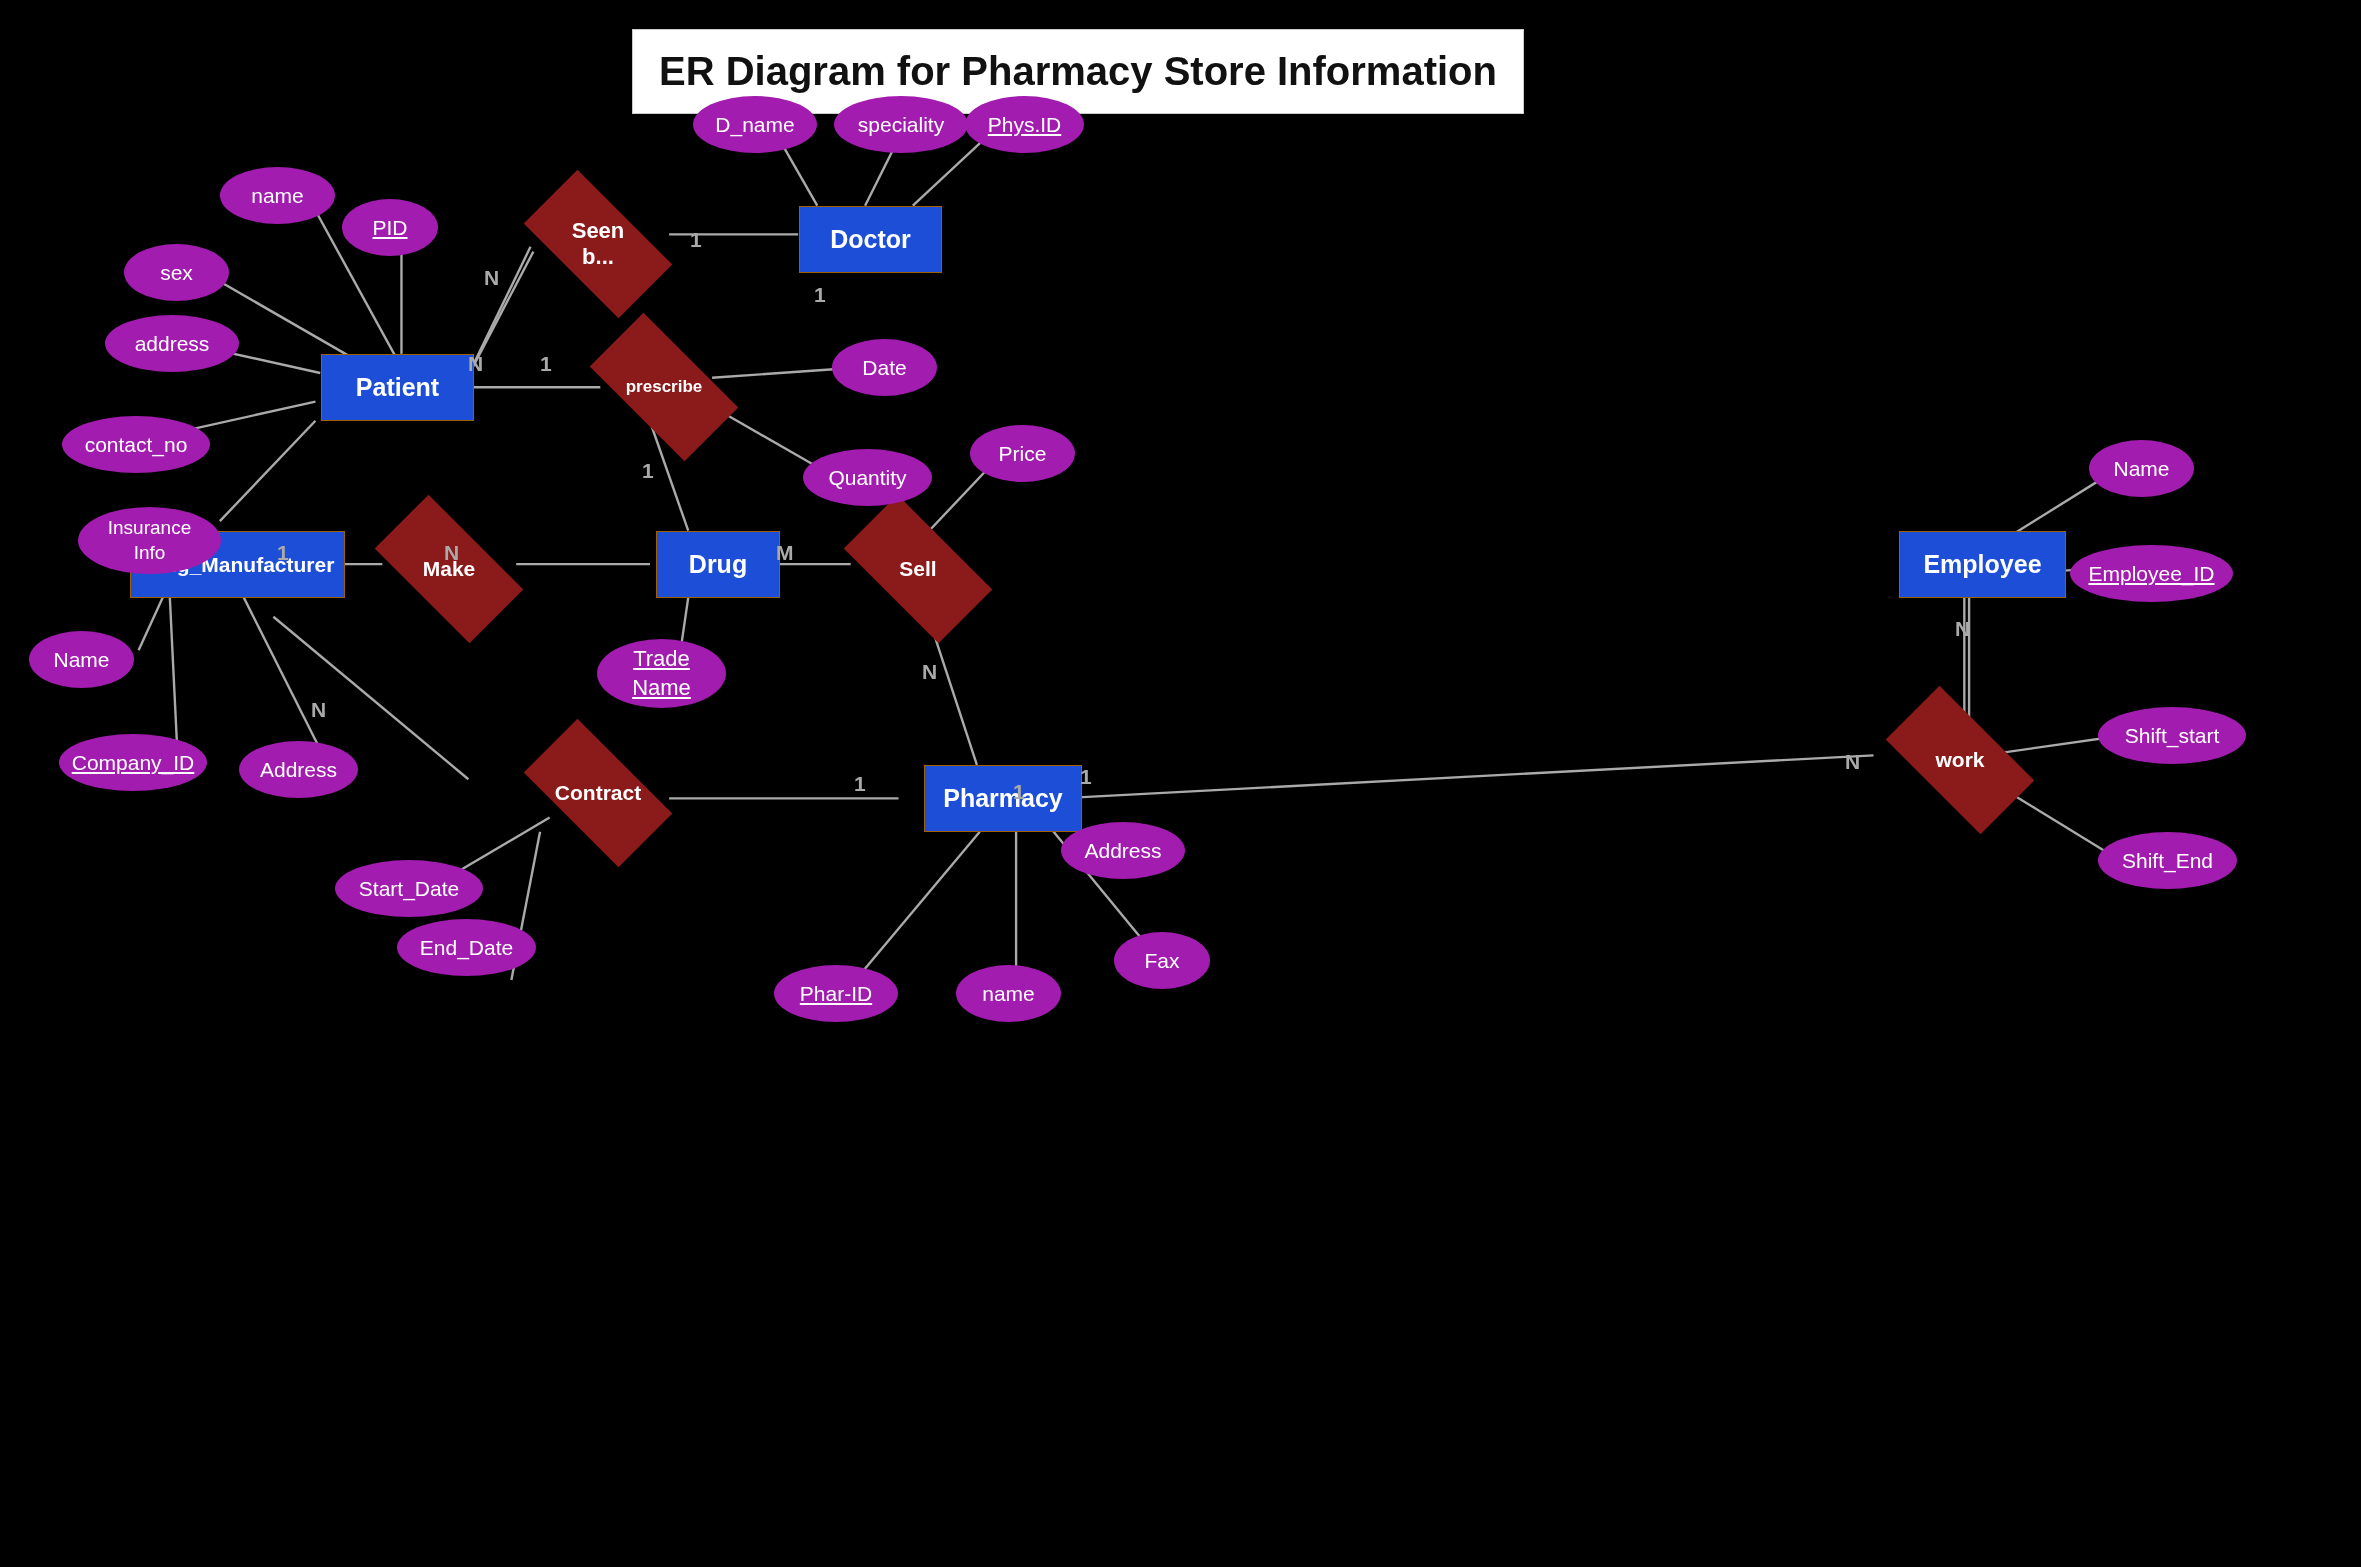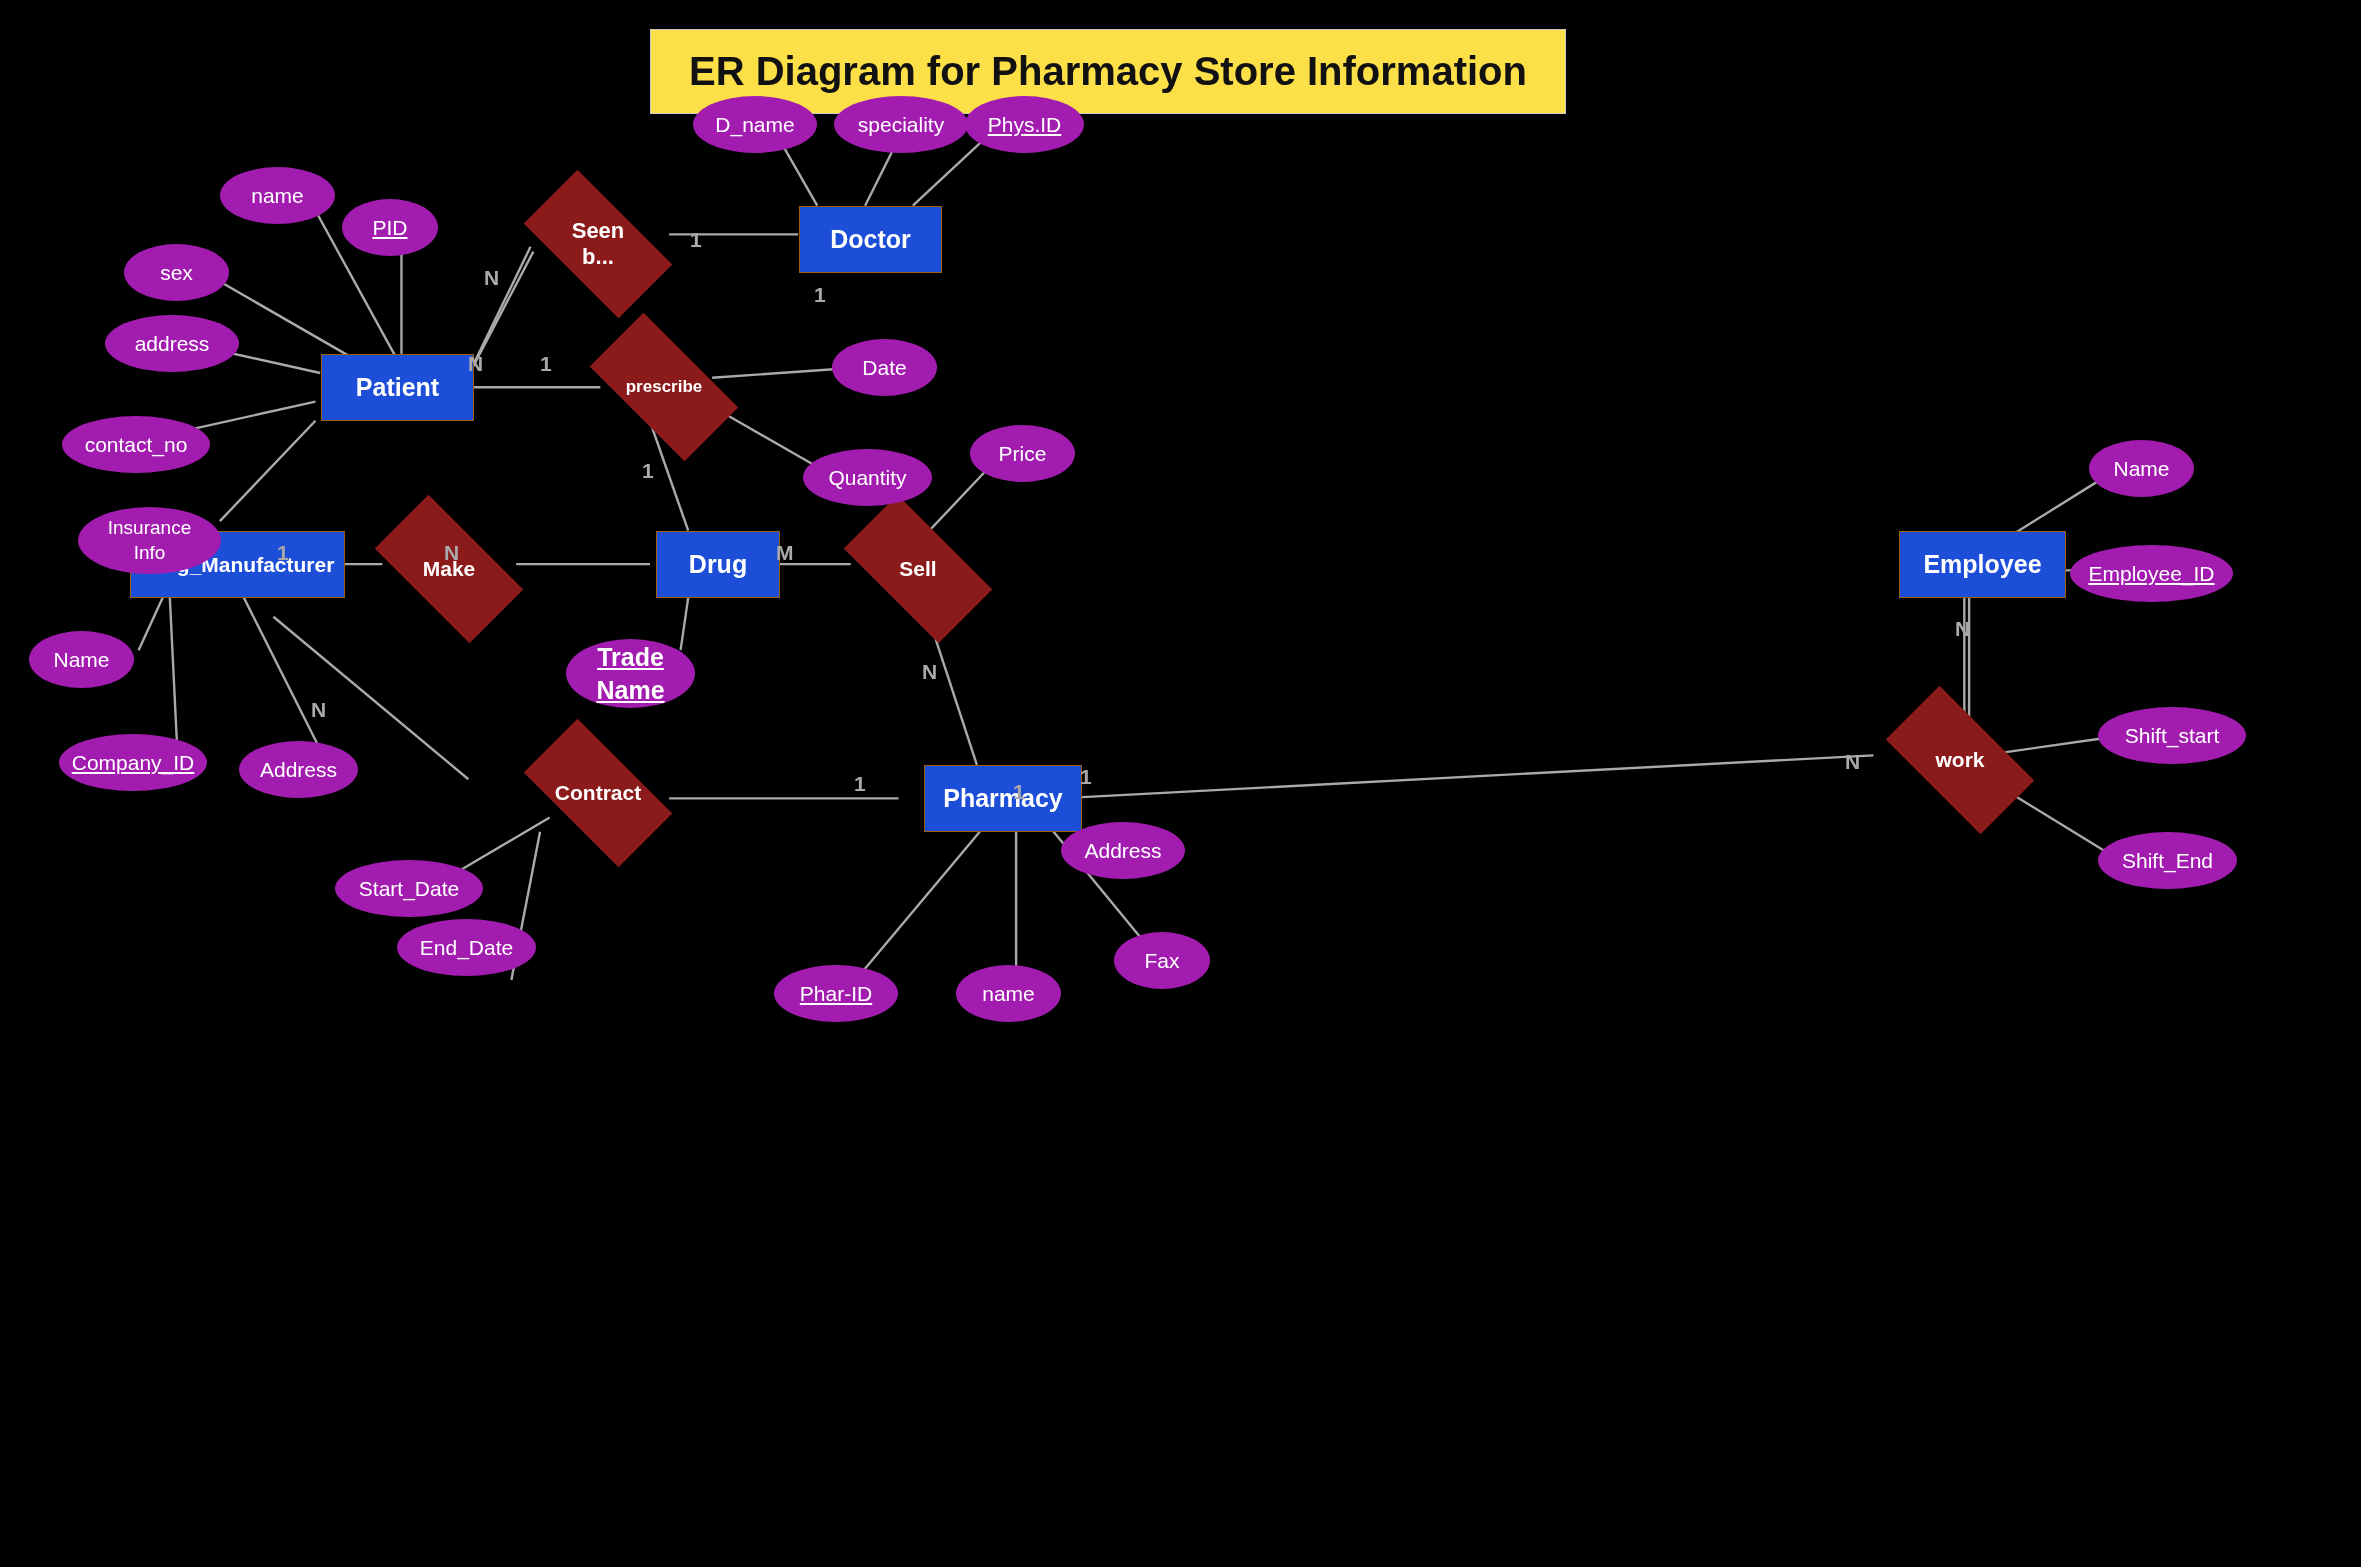--- a/index.html
+++ b/index.html
@@ -7,23 +7,23 @@
       background: #000;
       width: 2361px;
       height: 1568px;
       overflow: hidden;
       position: relative;
       font-family: Arial, sans-serif;
     }
     .title-box {
       position: absolute;
       top: 29px;
-      left: 650px;
-      background: #fde047;
-      padding: 19px 38px;
+      left: 632px;
+      background: #ffffff;
+      padding: 19px 26px;
       font-size: 40px;
       font-weight: bold;
       color: #111;
       border: 1.9px solid #ccc;
     }
     
     .entity {
       position: absolute;
       background: #1d4ed8;
       color: white;
@@ -235,21 +235,21 @@
 <div class="attribute" style="left:834px; top:96px; width:134px; height:57px;">speciality</div>
 <div class="attribute underline" style="left:965px; top:96px; width:119px; height:57px;">
     <span>Phys.ID</span>
   </div>
 
 <div class="attribute" style="left:832px; top:339px; width:105px; height:57px;">Date</div>
 <div class="attribute" style="left:803px; top:449px; width:129px; height:57px;">Quantity</div>
 
 <div class="attribute" style="left:970px; top:425px; width:105px; height:57px;">Price</div>
 
-<div class="attribute underline" style="left:566px; top:639px; width:129px; height:69px; font-size:25px; line-height:1.3;font-weight:bold;">
+<div class="attribute underline" style="left:597px; top:639px; width:129px; height:69px; font-size:22px; line-height:1.3;">
     <span style="text-decoration:underline;">Trade<br>Name</span>
   </div>
 
 <div class="attribute" style="left:29px; top:631px; width:105px; height:57px;">Name</div>
 <div class="attribute underline" style="left:59px; top:734px; width:148px; height:57px;">
     <span>Company_ID</span>
   </div>
 <div class="attribute" style="left:239px; top:741px; width:119px; height:57px;">Address</div>
 
 <div class="attribute" style="left:2089px; top:440px; width:105px; height:57px;">Name</div>

